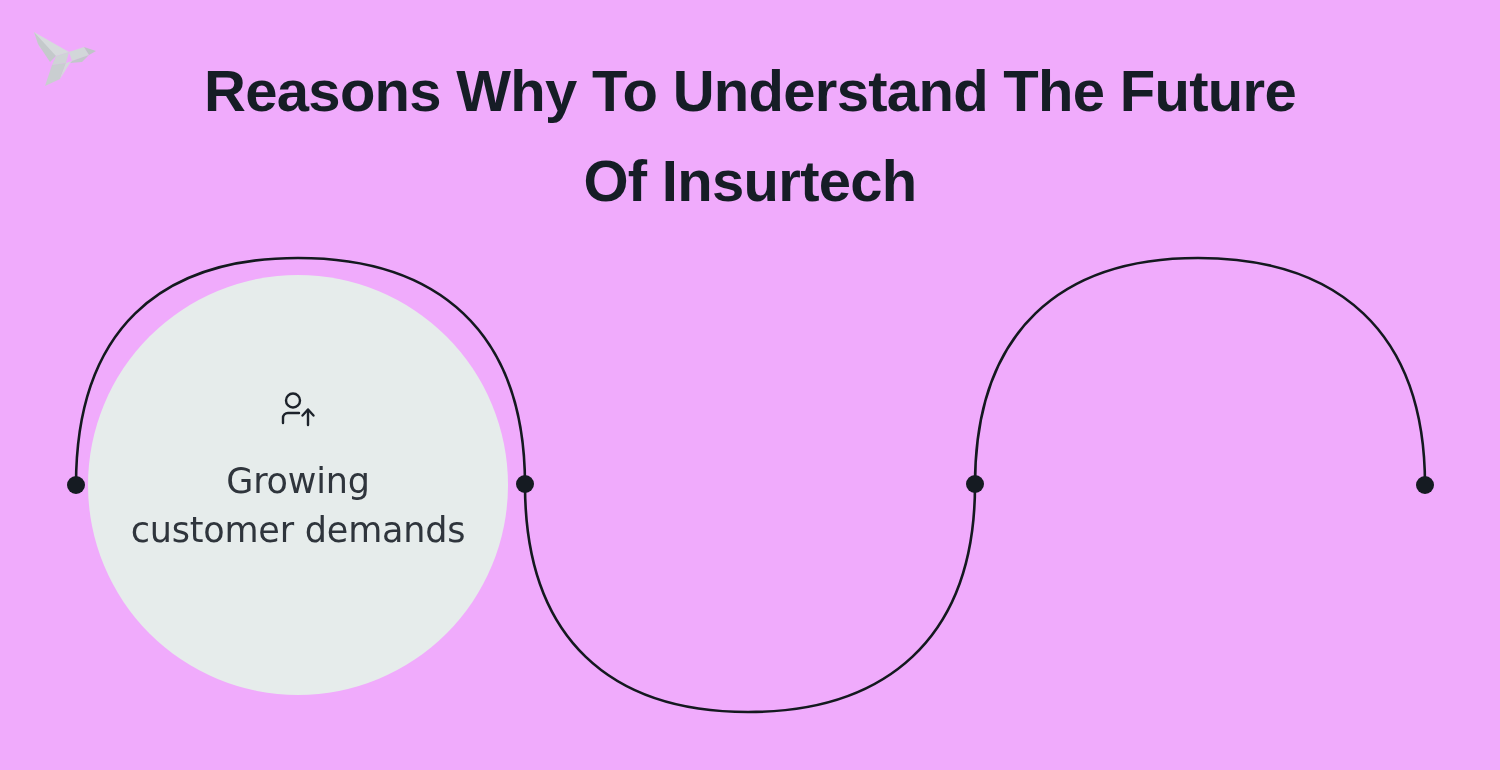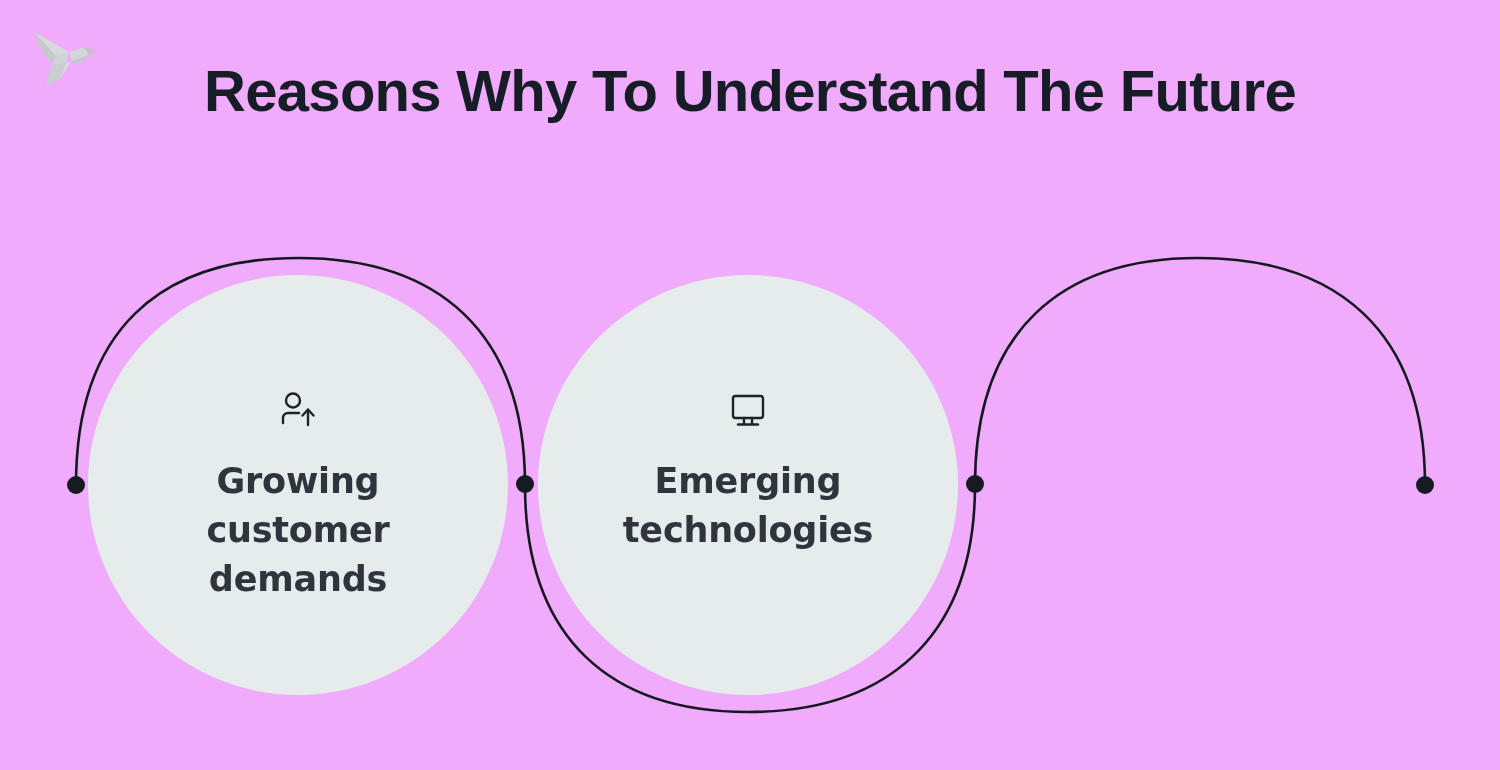--- a/index.html
+++ b/index.html
@@ -81,21 +81,21 @@
     align-items: center;
     justify-content: center;
     color: #1d232b;
   }
   .node-label {
     margin-top: 24px;
     width: 360px;
     text-align: center;
     color: #2f353c;
     font-family: "DejaVu Sans", sans-serif;
-    font-weight: 700;
+    font-weight: 400;
     font-size: 35px;
     line-height: 49px;
     letter-spacing: -0.2px;
   }
   .node-label .lline { display: block; }
 </style>
 </head>
 <body>
 
 <div id="canvas">
@@ -110,20 +110,21 @@
         <polygon points="43,30 58,25 63,33 46,39" fill="#d2d7d9"></polygon>
         <polygon points="58,25 70,29 63,33" fill="#bfc4c7"></polygon>
         <polygon points="46,39 63,33 56,40 44,41" fill="#c2c7ca"></polygon>
         <polygon points="40,41 46,39 44,41 34,57" fill="#d4d9db"></polygon>
       </g>
     </svg>
   </div>
 
   <div id="title">
     <span class="tline">Reasons Why To Understand The Future</span>
+    <span class="tline">Of Insurtech</span>
   </div>
 
   <svg id="wave" viewBox="0 0 1500 770" aria-hidden="true">
     <path d="M 76 485
              C 76 330, 160 258, 298 258
              C 436 258, 525 330, 525 485
              C 525 640, 612 712, 748 712
              C 884 712, 975 640, 975 485
              C 975 330, 1062 258, 1198 258
              C 1336 258, 1425 330, 1425 485" fill="none" stroke="#14191f" stroke-width="2.6" stroke-linecap="round"></path>
@@ -141,28 +142,15 @@
         <line x1="33" y1="38" x2="33" y2="23" stroke="#1d232b" stroke-width="2.4" stroke-linecap="round"></line>
         <path d="M 27.5 28.5 L 33 22.5 L 38.5 28.5" fill="none" stroke="#1d232b" stroke-width="2.4" stroke-linecap="round" stroke-linejoin="round"></path>
       </svg>
     </div>
     <div class="node-label">
       <span class="lline">Growing</span>
       <span class="lline">customer demands</span>
     </div>
   </div>
 
-  <div class="node n1">
-    <div class="node-icon">
-      <svg viewBox="0 0 46 46" width="46" height="46" aria-hidden="true">
-        <rect x="8" y="9" width="30" height="22" rx="2.5" ry="2.5" fill="none" stroke="#1d232b" stroke-width="2.4"></rect>
-        <path d="M 19 31 L 19 37 M 27 31 L 27 37" fill="none" stroke="#1d232b" stroke-width="2.4" stroke-linecap="round"></path>
-        <line x1="13" y1="37.5" x2="33" y2="37.5" stroke="#1d232b" stroke-width="2.4" stroke-linecap="round"></line>
-      </svg>
-    </div>
-    <div class="node-label">
-      <span class="lline">Emerging</span>
-      <span class="lline">technologies</span>
-    </div>
-  </div>
 
 
 </div>
 
 </body></html>

